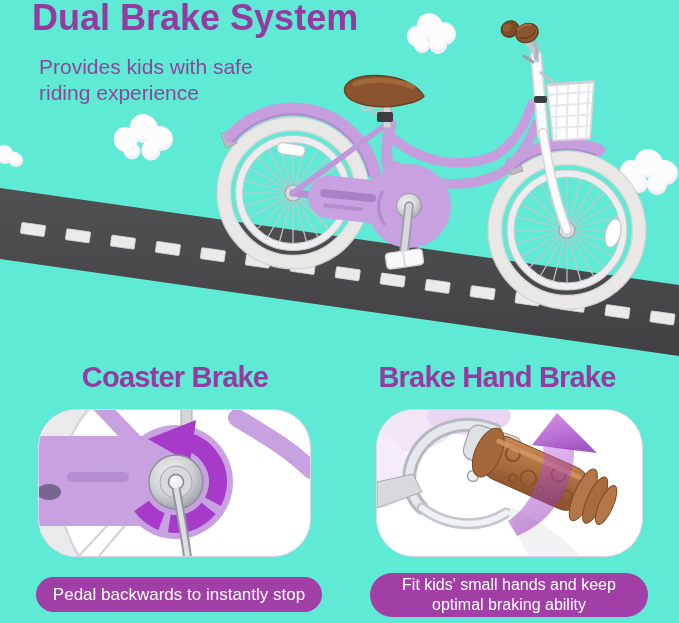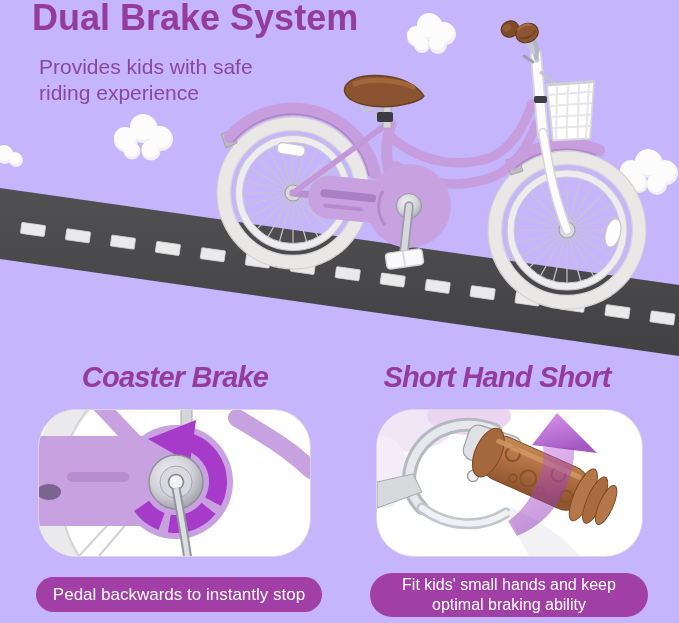--- a/index.html
+++ b/index.html
@@ -1,28 +1,28 @@
 <!DOCTYPE html>
 <html><head>
 <meta charset="utf-8">
 <style>
   html,body{margin:0;padding:0;background:#fff;}
-  .canvas{position:relative;width:679px;height:623px;background:#c4b5fd;overflow:hidden;
+  .canvas{position:relative;width:679px;height:623px;background:#5eead4;overflow:hidden;
           font-family:"Liberation Sans",sans-serif;}
   svg{display:block;}
   .scene{position:absolute;left:0;top:0;}
 
   .title{position:absolute;left:32px;top:-3px;margin:0;font-size:36px;font-weight:bold;
          color:#953BA0;letter-spacing:0px;font-family:"Liberation Sans",sans-serif;}
   .subtitle{position:absolute;left:31px;top:46px;margin:8px;font-size:21px;line-height:26px;
             color:#8D4797;white-space:pre-line;font-weight:normal;
             font-family:"Liberation Sans",sans-serif;}
 
   .feature-heading{position:absolute;top:361px;font-size:29px;letter-spacing:-0.8px;font-weight:bold;color:#953BA0;
-                   text-align:center;font-family:"Liberation Sans",sans-serif;font-style:italic;}
+                   text-align:center;font-family:"Liberation Sans",sans-serif;}
   .feature-heading.left{left:39px;width:272px;}
   .feature-heading.right{left:362px;width:270px;}
 
   .detail-box{position:absolute;top:409px;height:148px;border-radius:38px;overflow:hidden;
               background:#ffffff;border:1px solid #ded2e6;box-sizing:border-box;}
   .detail-box.left{left:38px;width:273px;}
   .detail-box.right{left:376px;width:267px;}
   .detail-box svg{width:100%;height:100%;}
 
   .caption-pill{position:absolute;background:#A13FA6;color:#ffffff;text-align:center;
@@ -306,21 +306,21 @@
         </g>
       </g>
     </g>
   </svg>
 
   <h1 class="title">Dual Brake System</h1>
   <p class="subtitle">Provides kids with safe
 riding experience</p>
 
   <div class="feature-heading left">Coaster Brake</div>
-  <div class="feature-heading right">Short Hand Short</div>
+  <div class="feature-heading right">Brake Hand Brake</div>
 
   <div class="detail-box left">
     <svg viewBox="0 0 271 146">
       <defs>
         <radialGradient id="hubGrad2" cx="40%" cy="35%" r="75%">
           <stop offset="0%" stop-color="#f0f0f2"></stop>
           <stop offset="55%" stop-color="#cfcfd6"></stop>
           <stop offset="100%" stop-color="#94949e"></stop>
         </radialGradient>
       </defs>

